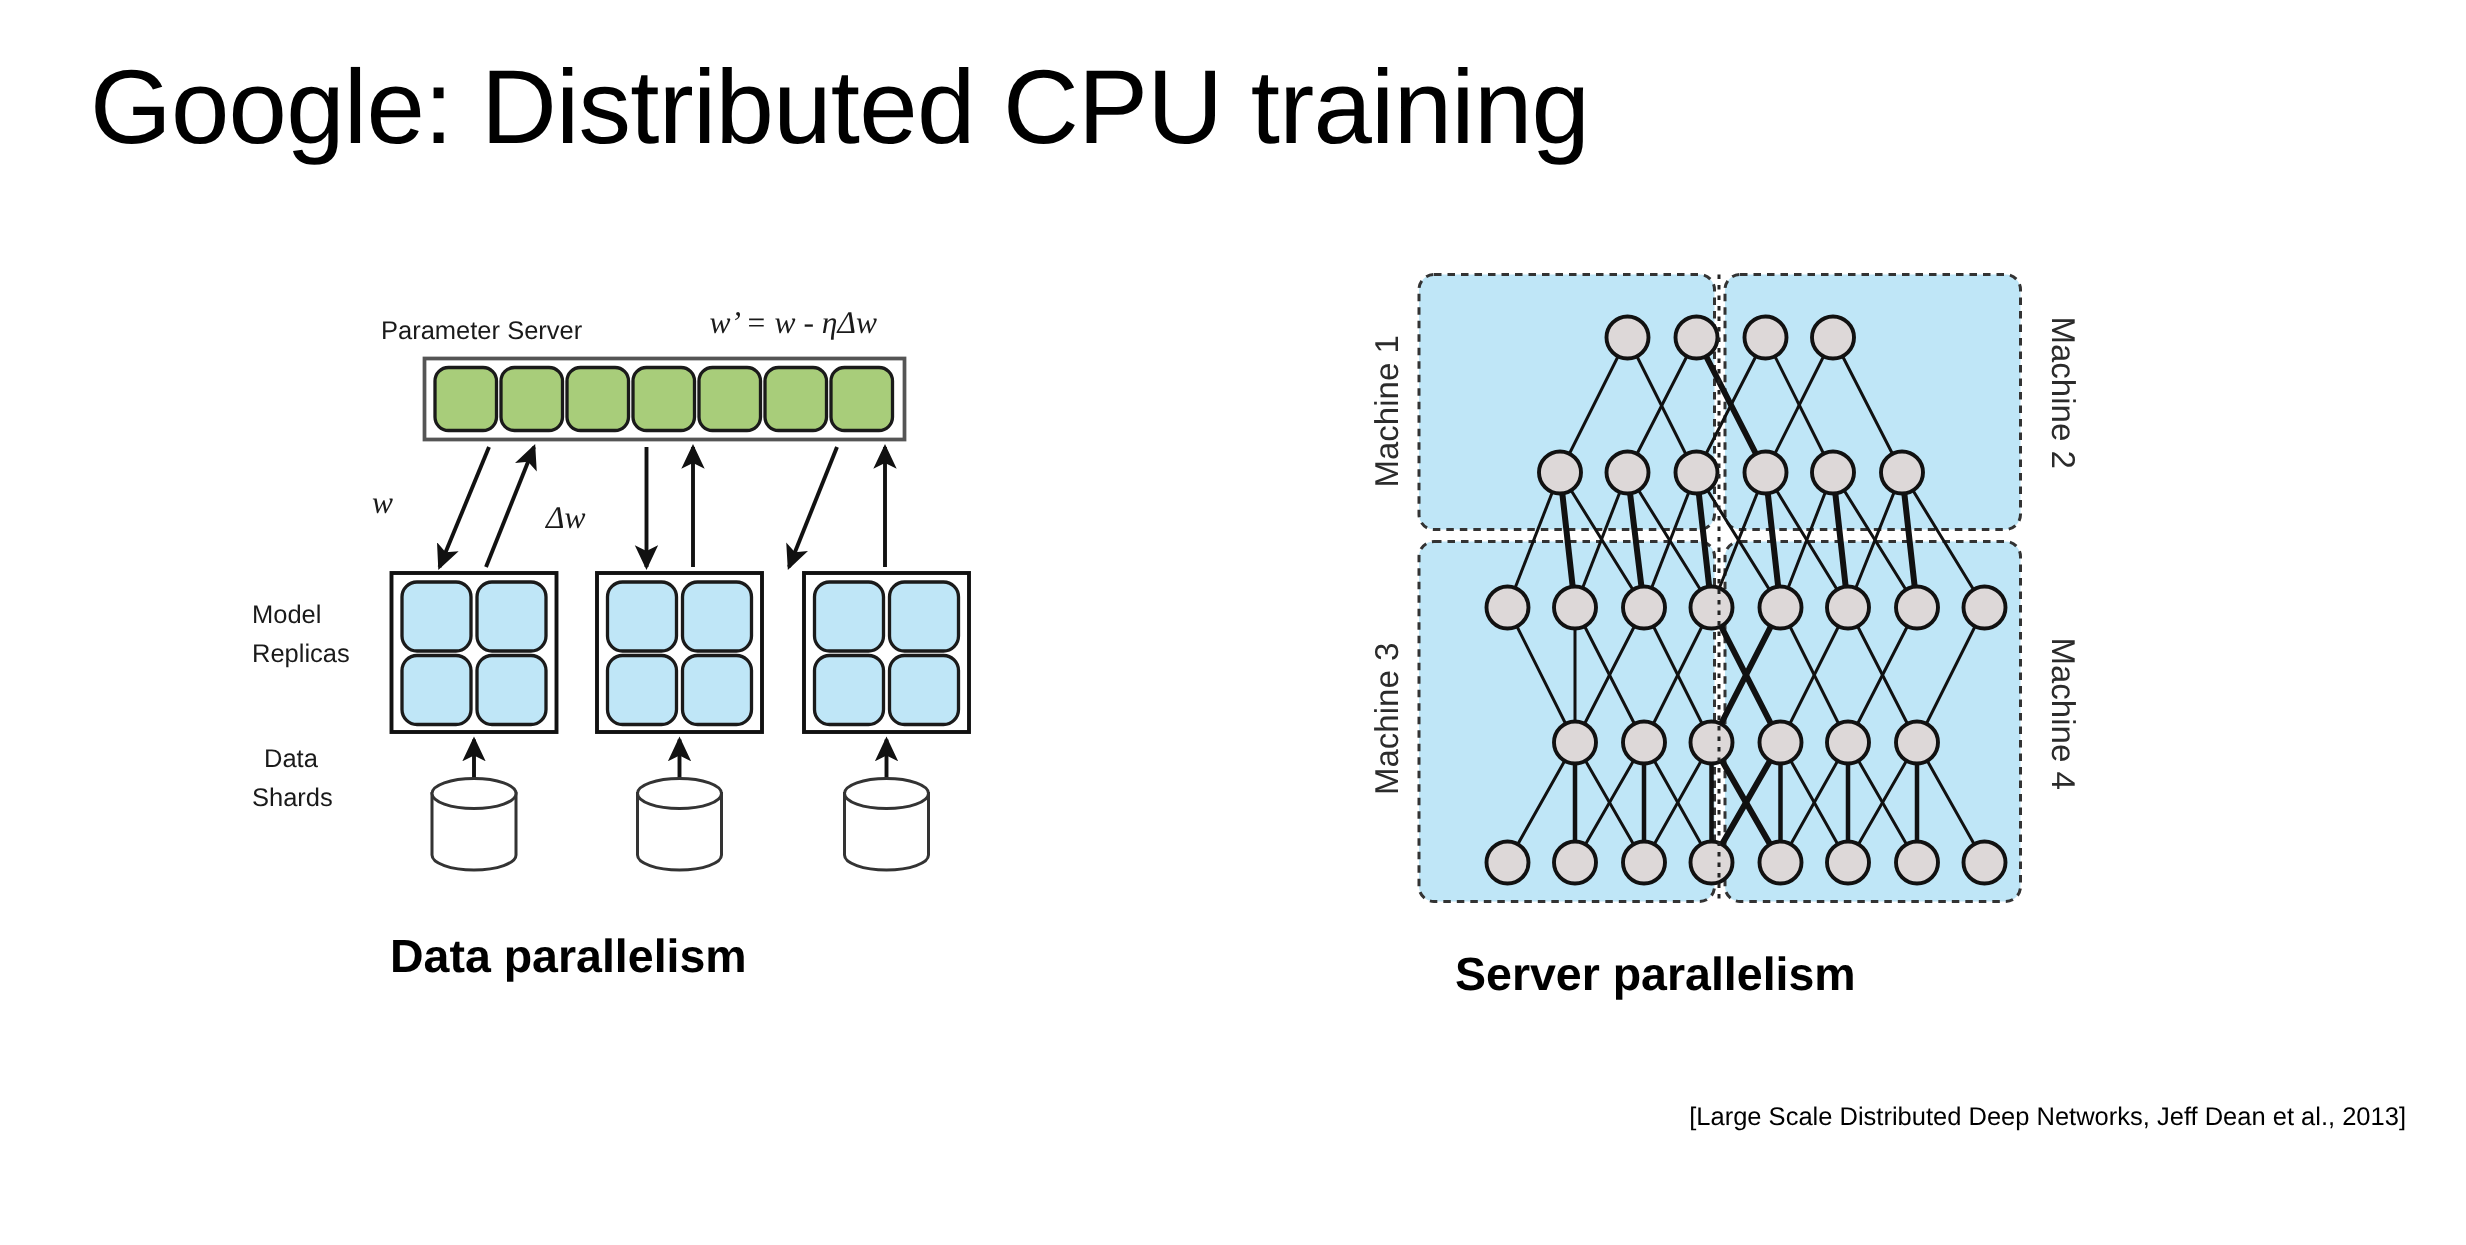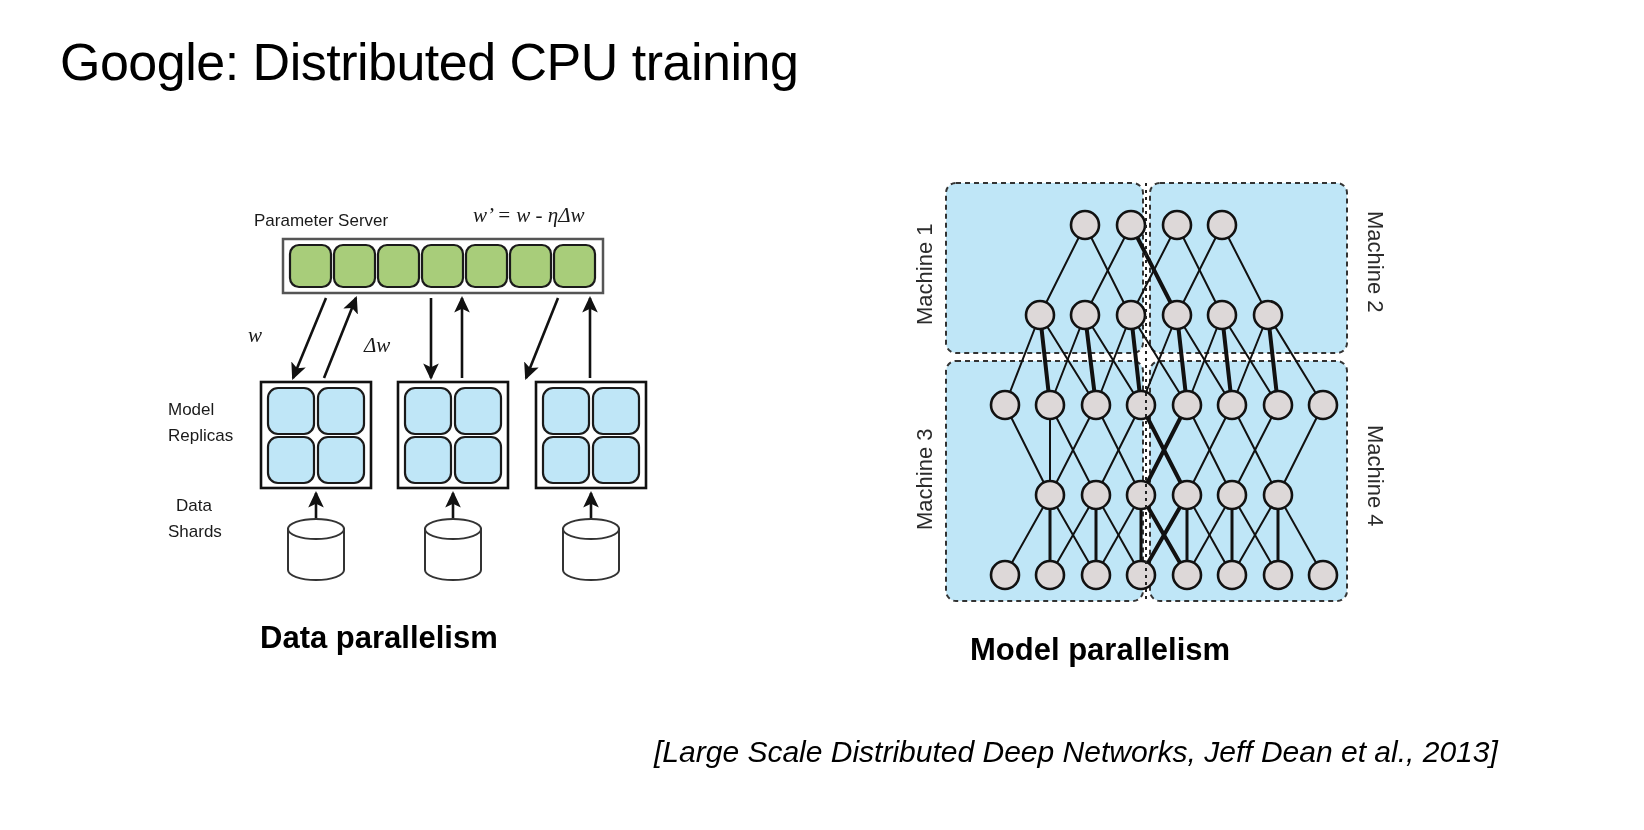--- a/index.html
+++ b/index.html
@@ -14,21 +14,21 @@
     overflow: hidden;
     font-family: "Liberation Sans", sans-serif;
     color: #000000;
   }
 
   
   #slide-title {
     position: absolute;
     left: 60px;
     top: 36px;
-    font-size: 52px;
+    font-size: 70px;
     line-height: 1.0;
     font-weight: 400;
     letter-spacing: -0.5px;
     white-space: nowrap;
   }
 
   
   .figure {
     position: absolute;
   }
@@ -69,22 +69,22 @@
     left: 970px;
     top: 632px;
   }
 
   
   #citation {
     position: absolute;
     left: 654px;
     top: 735px;
     width: 950px;
-    font-size: 30px;
-    font-style: italic;
+    text-align: right;
+    font-size: 17px;
     white-space: nowrap;
   }
 
   
   .fig-label {
     font-family: "Liberation Sans", sans-serif;
     font-size: 17px;
     fill: #1a1a1a;
   }
   .fig-label-serif {
@@ -327,15 +327,15 @@
       <circle cx="378" cy="400" r="14"></circle>
       <circle cx="423" cy="400" r="14"></circle>
     </g>
 
     <line x1="246" y1="8" x2="246" y2="426" stroke="#222222" stroke-width="2" stroke-dasharray="3 4"></line>
   </svg>
 </div>
 
 <div class="caption" id="caption-data-parallelism">Data parallelism</div>
 
-<div class="caption" id="caption-model-parallelism">Model parallelism</div>
+<div class="caption" id="caption-model-parallelism">Server parallelism</div>
 
 <div id="citation">[Large Scale Distributed Deep Networks, Jeff Dean et al., 2013]</div>
 
 </body></html>

